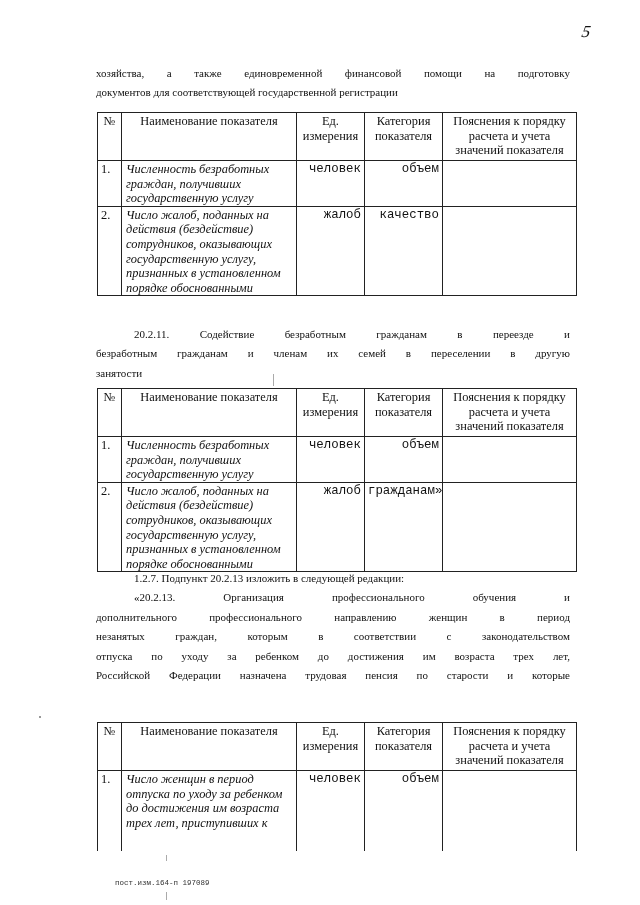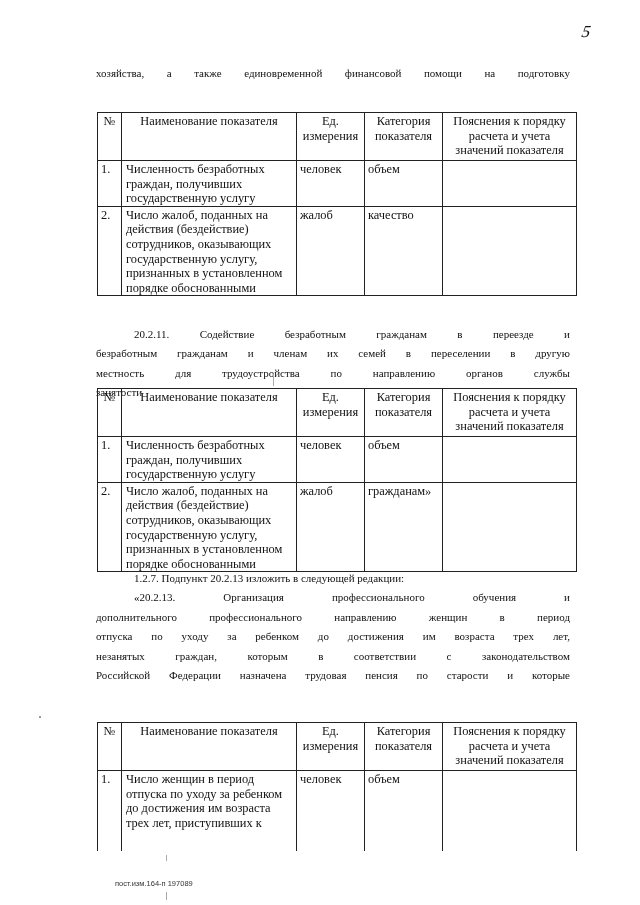--- a/index.html
+++ b/index.html
@@ -10,36 +10,37 @@
   .para { position:absolute; left:96px; width:474px; font-size:11px; line-height:19.4px;
           text-align:justify; }
   .para .line { display:block; text-align:justify; text-align-last:justify; white-space:nowrap; }
   .para .line.last { text-align-last:left; }
   .para .line.indent { padding-left:38px; }
   table.ind { position:absolute; left:97px; width:479px; border-collapse:collapse;
               font-size:12.4px; line-height:14.6px; table-layout:fixed; }
   table.ind td, table.ind th { border:1px solid #222; vertical-align:top; padding:1px 3px 0 3px;
               font-weight:normal; }
   table.ind th { text-align:center; }
-  table.ind td.c { text-align:left; }
+  table.ind td.c { text-align:right;font-family:Liberation Mono, monospace; }
   .c-num { width:24px; } .c-name { width:175px; } .c-unit { width:68px; }
   .c-cat { width:78px; } .c-note { width:134px; }
-  table.ind td.name { padding-left:4px; }
+  table.ind td.name { padding-left:4px;font-style:italic; }
   .footer { position:absolute; left:83px; top:879px; font-size:7.5px; color:#333;
-            font-family:Liberation Sans, sans-serif;padding-left:32px; }
+            font-family:Liberation Mono, monospace;padding-left:32px; }
   .speck { position:absolute; width:2px; height:2px; background:#999; }
   .vtick { position:absolute; width:1px; background:#aaa; }
 </style>
 </head>
 <body>
 
 <div class="page-num">5</div>
 
 <div class="para" style="top:64px;">
   <span class="line">хозяйства, а также единовременной финансовой помощи на подготовку</span>
+  <span class="line last">документов для соответствующей государственной регистрации</span>
 </div>
 
 <table class="ind" style="top:112px;">
   <colgroup>
       <col class="c-num">
       <col class="c-name">
       <col class="c-unit">
       <col class="c-cat">
       <col class="c-note">
     </colgroup>
@@ -64,21 +65,20 @@
     <td class="c">жалоб</td>
     <td class="c">качество</td>
     <td></td>
   </tr>
 </tbody>
   </table>
 
 <div class="para" style="top:325px;">
   <span class="line indent">20.2.11. Содействие безработным гражданам в переезде и</span>
   <span class="line">безработным гражданам и членам их семей в переселении в другую</span>
-  <span class="line">местность для трудоустройства по направлению органов службы</span>
   <span class="line last">занятости</span>
 </div>
 <div class="vtick" style="left:273px; top:374px; height:12px;"></div>
 
 <table class="ind" style="top:388px;">
   <colgroup>
       <col class="c-num">
       <col class="c-name">
       <col class="c-unit">
       <col class="c-cat">
@@ -106,22 +106,22 @@
     <td class="c">гражданам»</td>
     <td></td>
   </tr>
 </tbody>
   </table>
 
 <div class="para" style="top:569px;">
   <span class="line indent last">1.2.7. Подпункт 20.2.13 изложить в следующей редакции:</span>
   <span class="line indent">«20.2.13. Организация профессионального обучения и</span>
   <span class="line">дополнительного профессионального направлению женщин в период</span>
+  <span class="line">незанятых граждан, которым в соответствии с законодательством</span>
   <span class="line">отпуска по уходу за ребенком до достижения им возраста трех лет,</span>
-  <span class="line">незанятых граждан, которым в соответствии с законодательством</span>
   <span class="line">Российской Федерации назначена трудовая пенсия по старости и которые</span>
 </div>
 
 <div class="speck" style="left:39px; top:716px;"></div>
 
 <table class="ind" style="top:722px;">
   <colgroup>
       <col class="c-num">
       <col class="c-name">
       <col class="c-unit">

